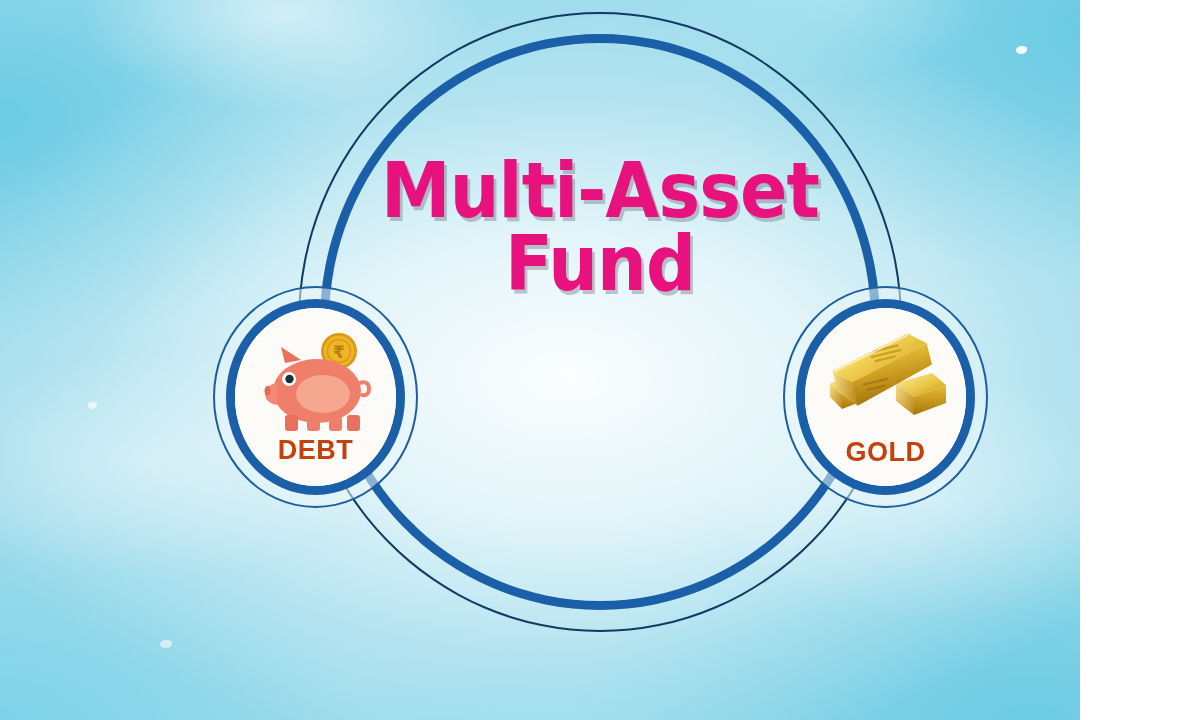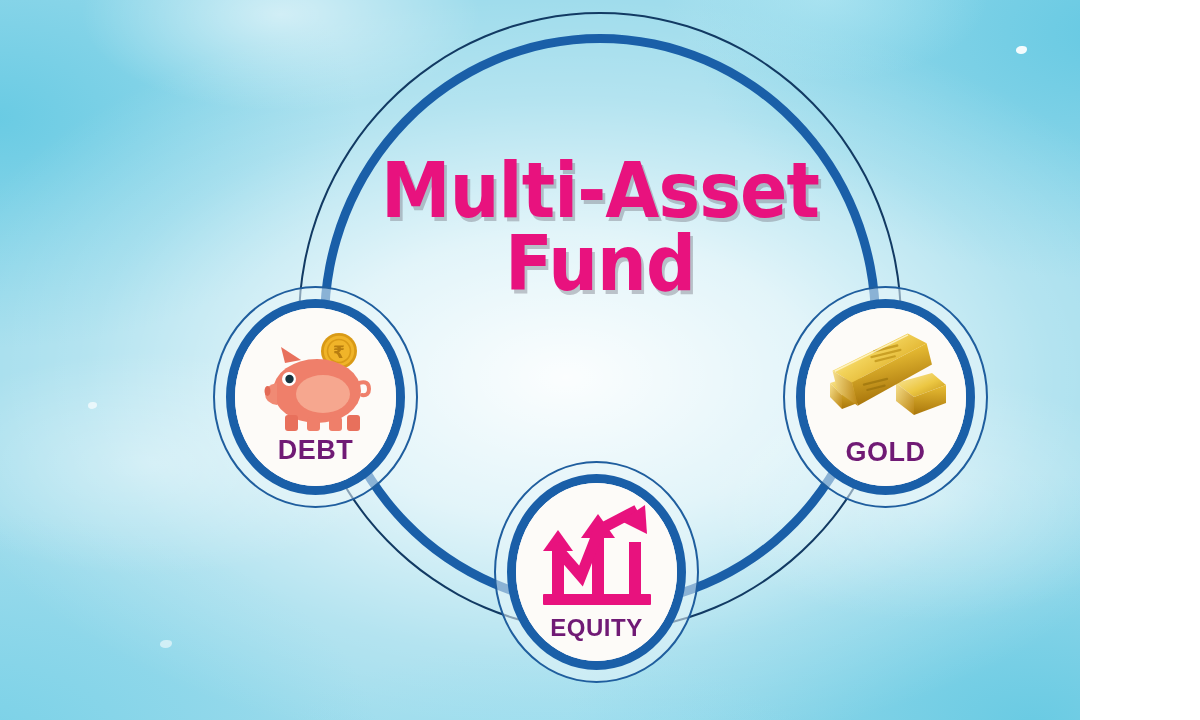--- a/index.html
+++ b/index.html
@@ -98,21 +98,21 @@
     inset: 22px;
     border-radius: 50%;
     background: #fdfbf8;
     display: flex;
     flex-direction: column;
     align-items: center;
     justify-content: center;
   }
   .node-label {
     font-weight: bold;
-    color: #701a75;
+    color: #c2410c;
     letter-spacing: 0.5px;
     line-height: 1;
   }
 
   #node-debt { left: 213px; top: 286px; width: 205px; height: 222px; }
   #node-gold { left: 783px; top: 286px; width: 205px; height: 222px; }
   #node-equity { left: 494px; top: 461px; width: 205px; height: 222px; }
 
   #node-debt .node-label { font-size: 27px; margin-top: 4px; }
   #node-gold .node-label { font-size: 27px; margin-top: 6px; }
@@ -253,39 +253,14 @@
             <rect x="40" y="50" width="26" height="2.2" rx="1"></rect>
             <rect x="42" y="56" width="20" height="2.2" rx="1"></rect>
           </g>
           <path d="M16 31 L96 13.5" stroke="#fff6cd" stroke-width="1.6" opacity="0.85" fill="none"></path>
         </g>
       </svg>
       <div class="node-label">GOLD</div>
     </div>
   </div>
 
-  <div class="node" id="node-equity">
-    <div class="halo"></div>
-    <div class="ring"></div>
-    <div class="face">
-      <svg class="art" width="120" height="106" viewBox="0 0 120 106">
-        <g fill="#e8127e">
-
-          <rect x="6" y="90" width="108" height="11" rx="1"></rect>
-
-          <rect x="15" y="44" width="12" height="48"></rect>
-          <path d="M21 26 L36 47 L6 47 Z"></path>
-
-          <rect x="55" y="30" width="12" height="62"></rect>
-          <path d="M61 10 L78 34 L44 34 Z"></path>
-
-          <rect x="92" y="38" width="12" height="54"></rect>
-
-          <path d="M18 42 L44 72 L62 26 L100 6" fill="none" stroke="#e8127e" stroke-width="11" stroke-linejoin="miter" stroke-linecap="butt"></path>
-
-          <path d="M108 1 L110 30 L84 17 Z"></path>
-        </g>
-      </svg>
-      <div class="node-label">EQUITY</div>
-    </div>
-  </div>
 
 </div>
 
 </body></html>

